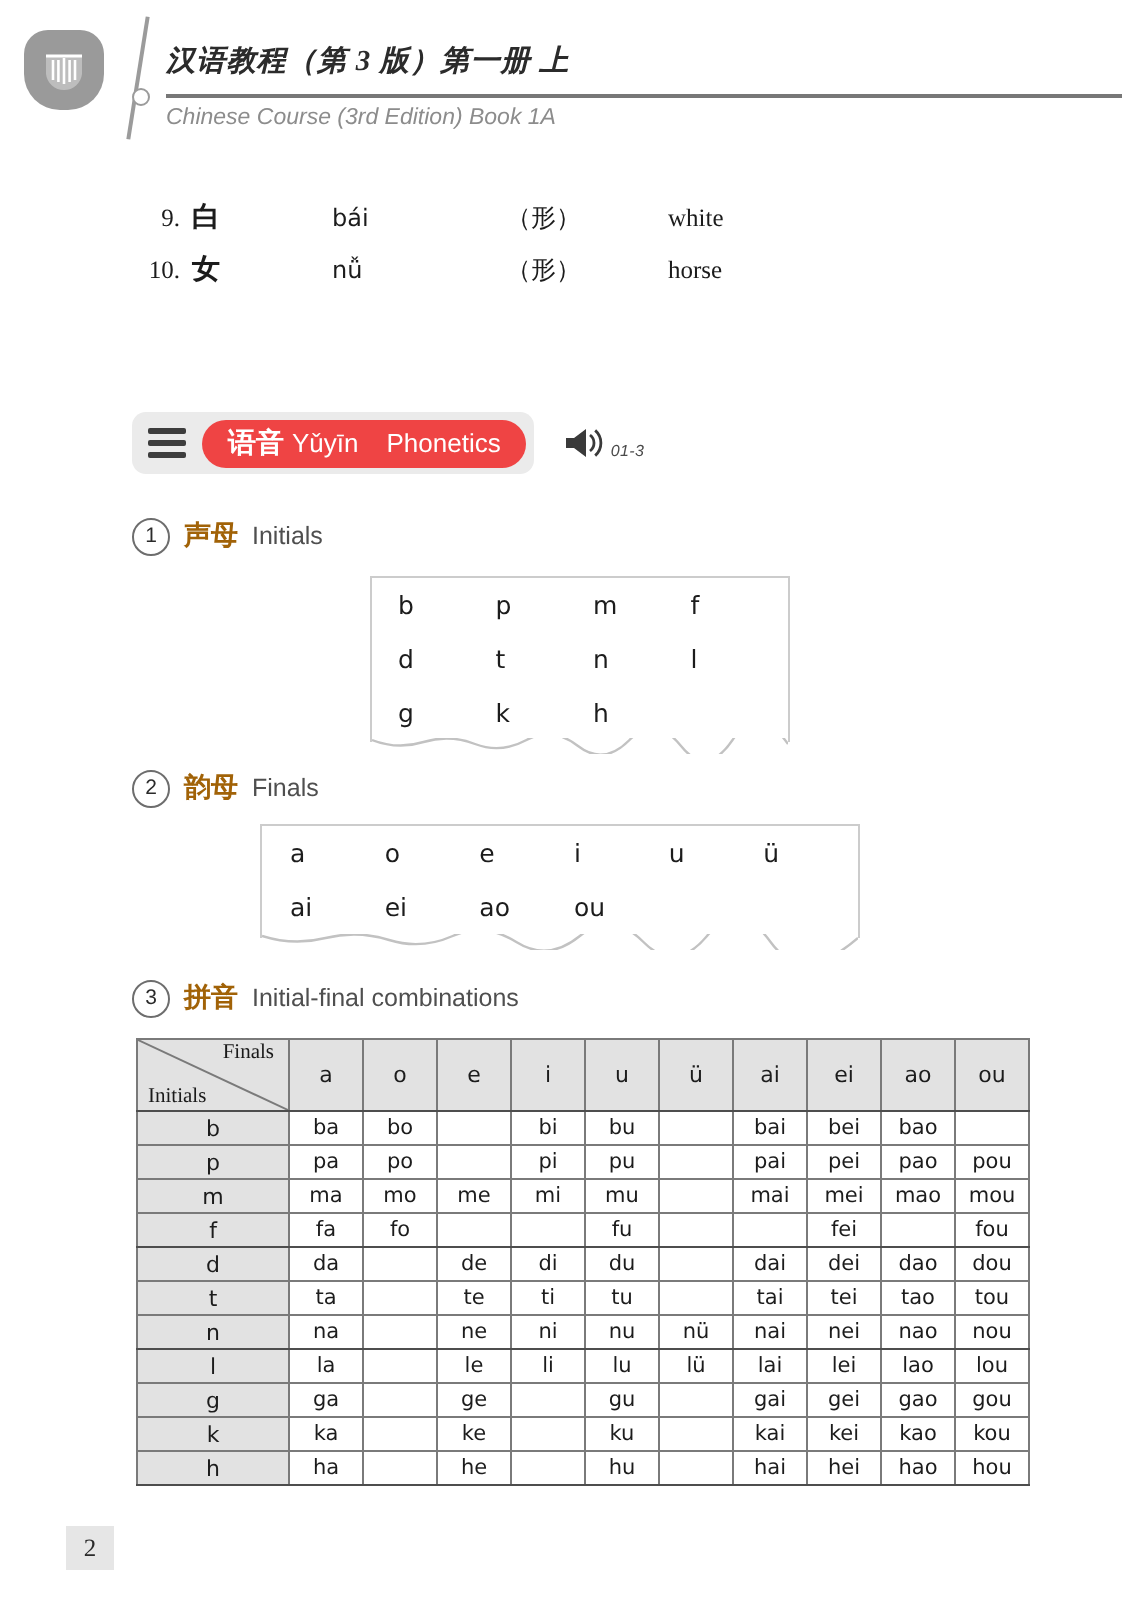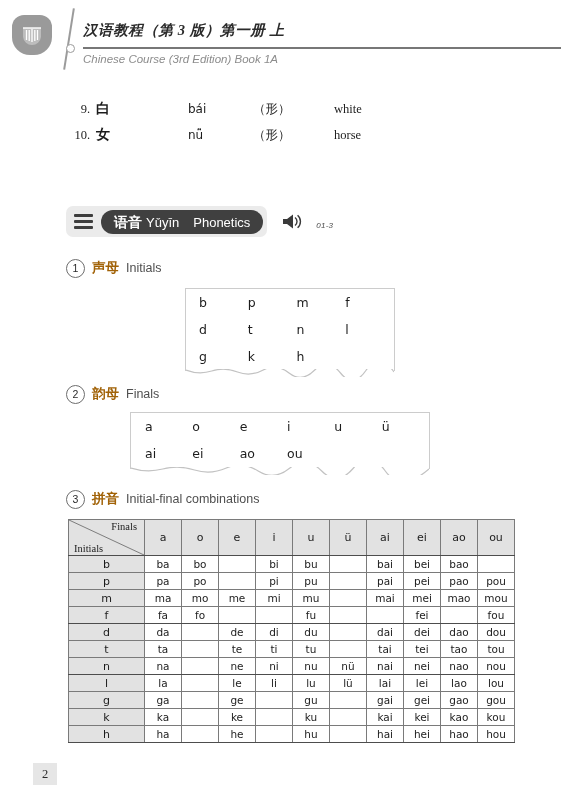--- a/index.html
+++ b/index.html
@@ -98,21 +98,21 @@
     text-align: right;
   }
   .vocab-hanzi {
     position: absolute;
     left: 34px; top: 2px;
     font-size: 14px;
     font-weight: bold;
   }
   .vocab-pinyin {
     position: absolute;
-    left: 126px; top: 4px;
+    left: 104px; top: 4px;
     font-family: "DejaVu Sans", sans-serif;
     font-size: 12px;
   }
   .vocab-pos {
     position: absolute;
     left: 191px; top: 3px;
     font-size: 12.5px;
   }
   .vocab-eng {
     position: absolute;
@@ -150,21 +150,21 @@
   .hamburger-icon span {
     display: block;
     height: 3px;
     background: #3d3d3d;
     border-radius: 1px;
   }
   .banner-pill {
     display: flex;
     align-items: baseline;
     height: 24px;
-    background: #404040;
+    background: #ef4444;
     border-radius: 12px;
     padding: 0 13px;
     color: #ffffff;
     white-space: nowrap;
   }
   .banner-cn {
     font-family: "DejaVu Sans", sans-serif;
     font-size: 14px;
     font-weight: bold;
     line-height: 24px;
@@ -182,21 +182,21 @@
   .audio-cue {
     display: flex;
     align-items: flex-end;
     margin-left: 14px;
   }
   .audio-cue svg { display: block; }
   .audio-label {
     font-family: "Liberation Sans", "DejaVu Sans", sans-serif;
     font-size: 8px;
     color: #4a4a4a;
-    margin-left: 13px;
+    margin-left: 2px;
     margin-bottom: 1px;
     letter-spacing: 0.2px;
     font-style: italic;
   }
 
   
   .subsec {
     position: absolute;
     display: flex;
     align-items: center;

